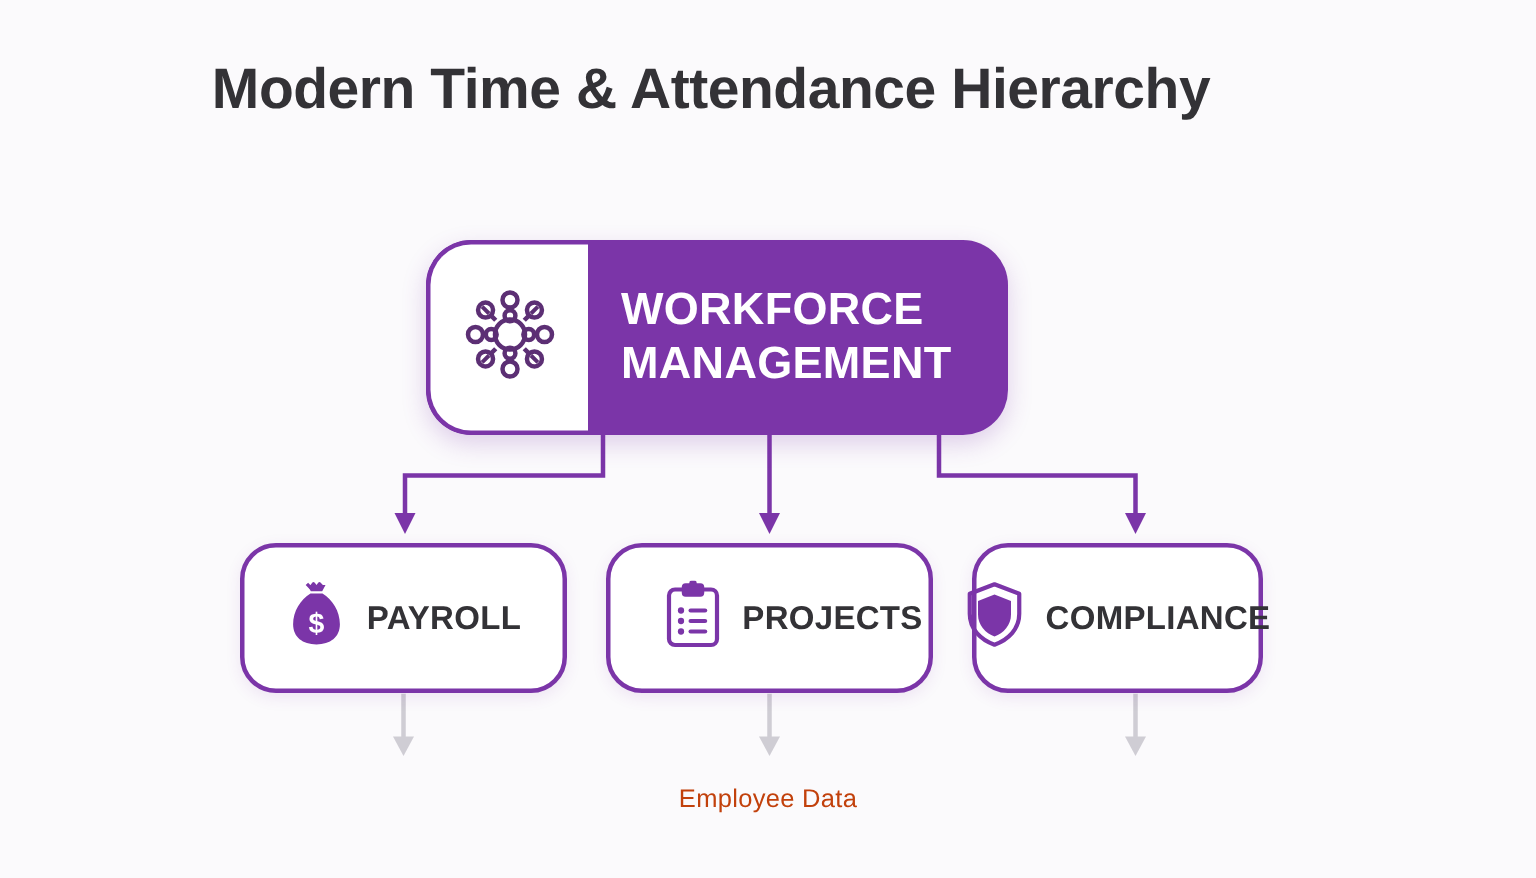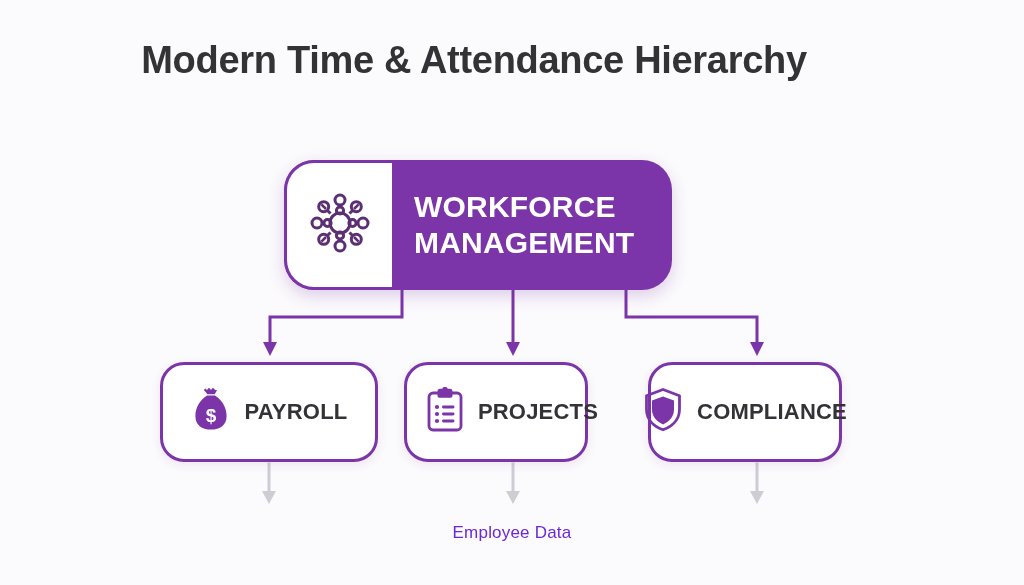--- a/index.html
+++ b/index.html
@@ -104,32 +104,32 @@
   .child-node .child-label {
     font-size: 22px;
     font-weight: bold;
     color: #333236;
     letter-spacing: 0.2px;
     white-space: nowrap;
   }
   .child-icon { flex: none; display: block; }
 
   #child-payroll    { left: 160px;  width: 218px; }
-  #child-projects   { left: 404px;  width: 184px; padding-left: 32px; }
+  #child-projects   { left: 404px;  width: 218px; padding-left: 32px; }
   #child-compliance { left: 648px;  width: 194px; }
 
   
   #footer-label {
     position: absolute;
     top: 523px;
     left: 0;
     width: 1024px;
     text-align: center;
     font-size: 17px;
-    color: #6d28d9;
+    color: #c2410c;
     letter-spacing: 0.2px;
   }
 </style>
 </head>
 <body>
 
 <h1 id="page-title">Modern Time &amp; Attendance Hierarchy</h1>
 
 <div id="diagram">
 

